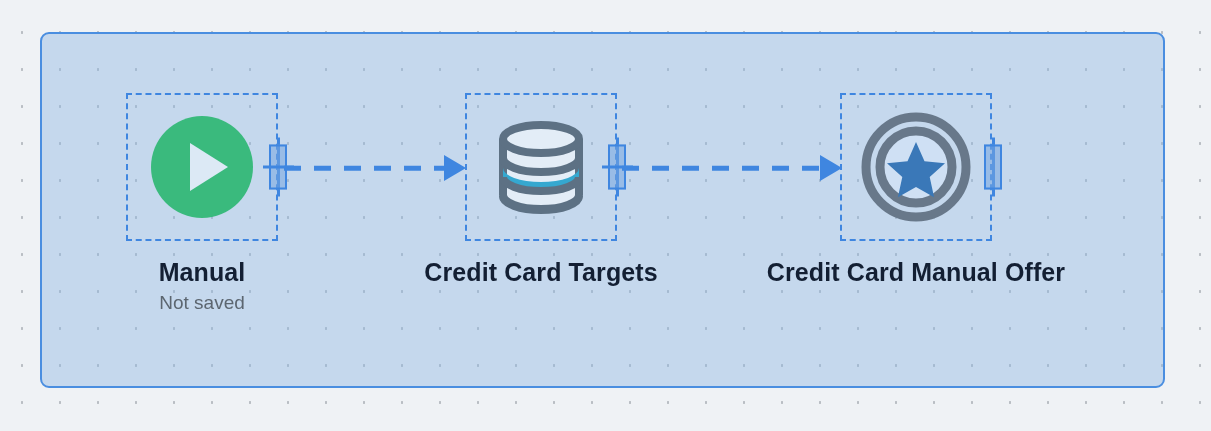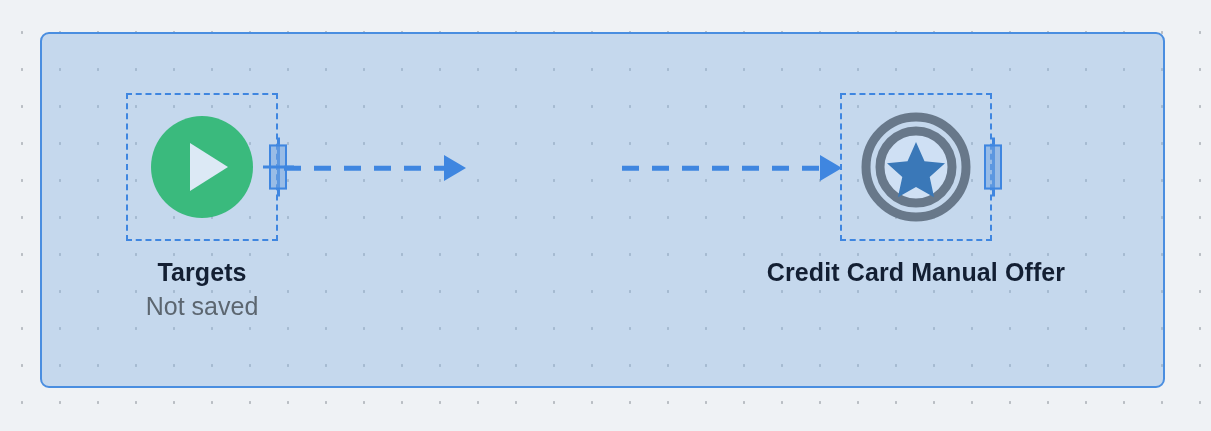--- a/index.html
+++ b/index.html
@@ -71,21 +71,21 @@
     color: #131f33;
     letter-spacing: .1px;
   }
   .node-sublabel {
     position: absolute;
     left: 50%;
     transform: translateX(-50%);
     top: 199px;
     white-space: nowrap;
     text-align: center;
-    font-size: 25px;
+    font-size: 19px;
     font-weight: normal;
     color: #5c6670;
   }
 
   #node-manual      { left: 126px; }
   #node-targets     { left: 465px; }
   #node-email-offer { left: 840px; }
 
   
   .port-handle {
@@ -169,29 +169,53 @@
       <circle cx="56" cy="56" r="51" fill="#3aba7d"></circle>
       <path d="M44 32 L82 56 L44 80 Z" fill="#dce9f5"></path>
     </svg>
 
     <div class="port-handle" style="left:142px;">
       <div class="ph-vert"></div>
       <div class="ph-body"></div>
       <div class="ph-horz"></div>
     </div>
 
-    <div class="node-label">Targets</div>
+    <div class="node-label">Manual</div>
     <div class="node-sublabel">Not saved</div>
   </div>
 
   <div class="edge" id="edge-1">
     <div class="edge-line"></div>
     <div class="edge-arrow"></div>
   </div>
 
+  <div class="node" id="node-targets">
+    <div class="node-box"></div>
+
+    <svg class="node-icon" viewBox="0 0 112 112">
+      <g fill="none" stroke="#5d7184" stroke-width="8">
+        <path d="M18 28 v56 a38 14 0 0 0 76 0 v-56" fill="#e3edf7"></path>
+      </g>
+      <path d="M18 67 a38 14 0 0 0 76 0 v-10 a38 14 0 0 1 -76 0 z" fill="#35a8d0"></path>
+      <g fill="none" stroke="#5d7184" stroke-width="8">
+        <ellipse cx="56" cy="28" rx="38" ry="14" fill="#e3edf7"></ellipse>
+        <path d="M18 47 a38 14 0 0 0 76 0"></path>
+        <path d="M18 66 a38 14 0 0 0 76 0"></path>
+        <path d="M18 85 a38 14 0 0 0 76 0"></path>
+      </g>
+    </svg>
+
+    <div class="port-handle" style="left:142px;">
+      <div class="ph-vert"></div>
+      <div class="ph-body"></div>
+      <div class="ph-horz"></div>
+    </div>
+
+    <div class="node-label">Credit Card Targets</div>
+  </div>
 
   <div class="edge" id="edge-2">
     <div class="edge-line"></div>
     <div class="edge-arrow"></div>
   </div>
 
   <div class="node" id="node-email-offer">
     <div class="node-box"></div>
 
     <svg class="node-icon" viewBox="0 0 112 112">

